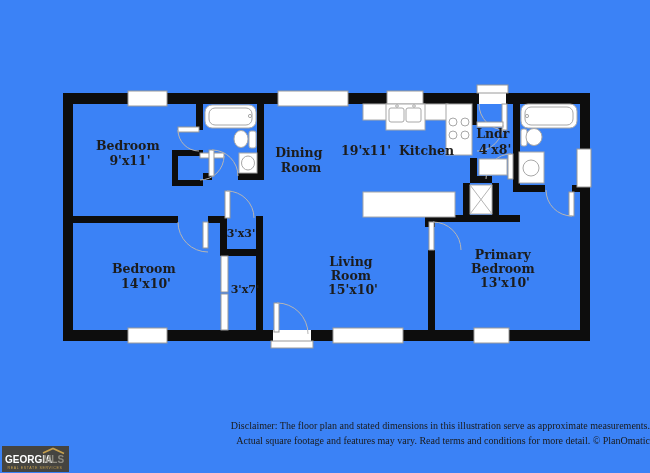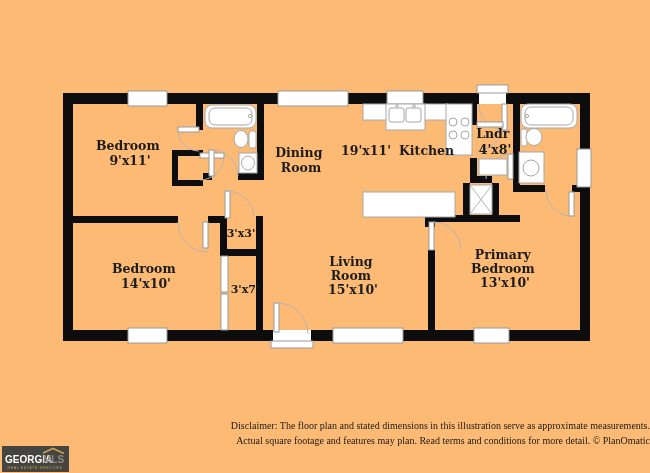--- a/index.html
+++ b/index.html
@@ -1,16 +1,16 @@
 <!DOCTYPE html>
 <html><head>
 <meta charset="utf-8">
 <style>
   html,body{margin:0;padding:0;background:#fff;}
-  .stage{position:relative;width:650px;height:473px;background:#fdba74;overflow:hidden;
+  .stage{position:relative;width:650px;height:473px;background:#3b82f6;overflow:hidden;
          font-family:"DejaVu Serif", serif;}
   svg{position:absolute;left:0;top:0;}
   .w{fill:#0d0d0d;}
   .win{fill:#ffffff;stroke:#9a9a9a;stroke-width:1;}
   .gap{fill:#ffffff;}
   .fix{fill:#ffffff;stroke:#a8a8a8;stroke-width:1;}
   .leaf{fill:#ffffff;stroke:#999999;stroke-width:1;}
   .arc{fill:none;stroke:#b5b5b5;stroke-width:1;}
   .lbl{font-family:"DejaVu Serif",serif;font-weight:bold;font-size:12.5px;fill:#1c1c1c;text-anchor:middle;}
   .lbl-sm{font-family:"DejaVu Serif",serif;font-weight:bold;font-size:11px;fill:#1c1c1c;text-anchor:middle;}
@@ -209,21 +209,21 @@
         <tspan x="505" dy="14">Bedroom</tspan>
         <tspan x="505" dy="14">13'x10'</tspan>
       </text>
       <text class="lbl-sm" x="241" y="237">3'x3'</text>
       <text class="lbl-sm" x="245" y="293">3'x7'</text>
     </g>
   </svg>
 
   <div class="footer">
     <div>Disclaimer: The floor plan and stated dimensions in this illustration serve as approximate measurements.</div>
-    <div>Actual square footage and features may plan. Read terms and conditions for more detail. © PlanOmatic</div>
+    <div>Actual square footage and features may vary. Read terms and conditions for more detail. © PlanOmatic</div>
   </div>
 
   <div class="logo">
     <svg width="67" height="26" viewBox="0 0 67 26">
       <rect x="0" y="0" width="67" height="26" fill="#454440"></rect>
       <path d="M 41 7 L 51 2.5 L 62 7.5" stroke="#c7a14e" stroke-width="1.6" fill="none"></path>
       <text x="3" y="16.5" font-family="Liberation Sans, sans-serif" font-size="10" font-weight="bold" fill="#ffffff">GEORGIA</text>
       <text x="41" y="16.5" font-family="Liberation Sans, sans-serif" font-size="10" font-weight="bold" fill="#8d8b81">MLS</text>
       <text x="33" y="22.5" font-family="Liberation Sans, sans-serif" font-size="3.6" letter-spacing="0.6" fill="#c7a14e" text-anchor="middle">REAL ESTATE SERVICES</text>
     </svg>

